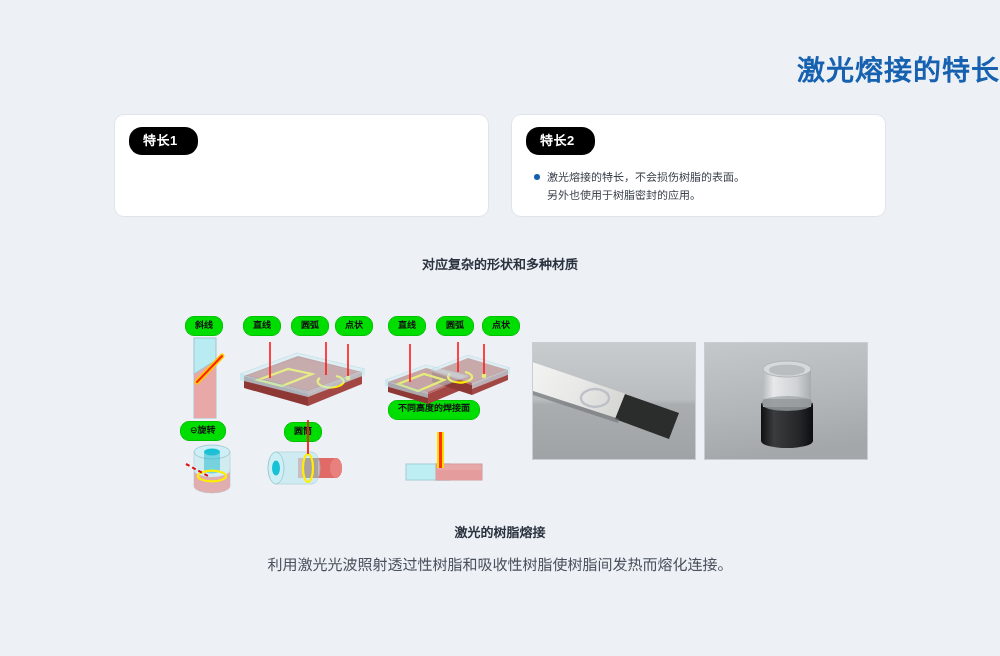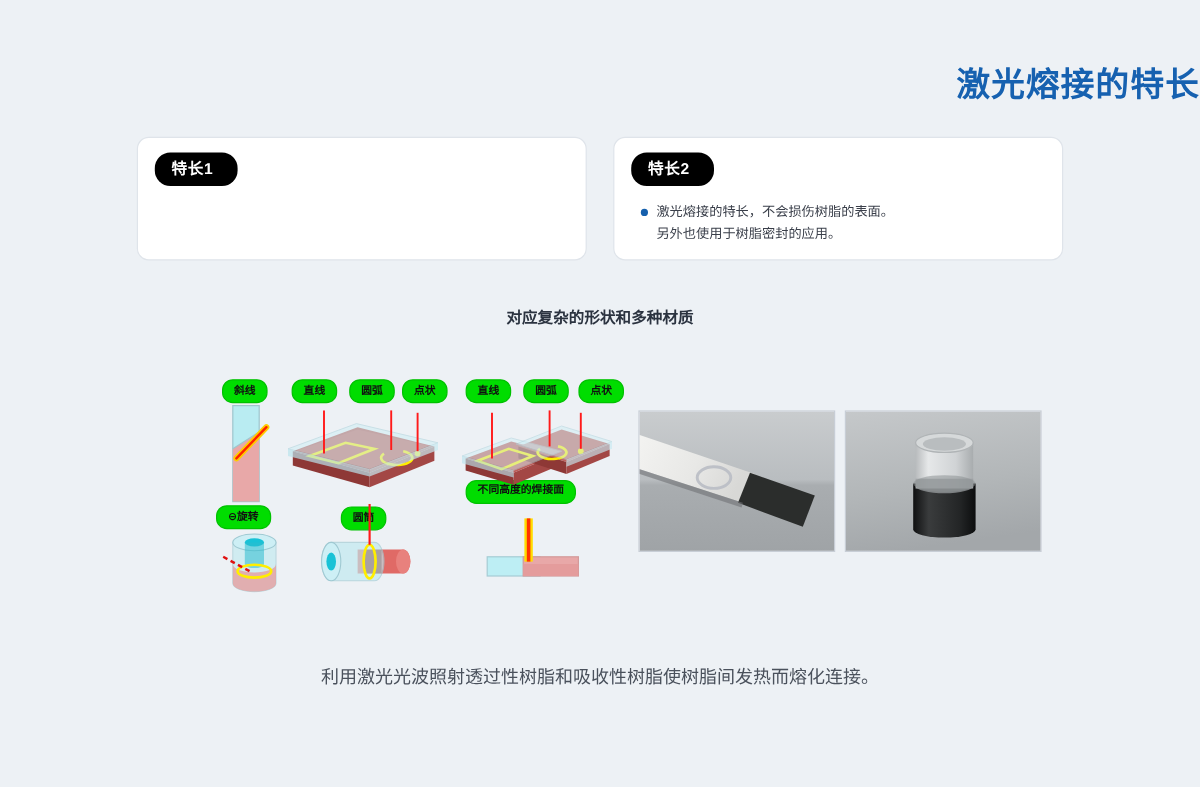--- a/index.html
+++ b/index.html
@@ -382,16 +382,17 @@
         <ellipse cx="82" cy="26" rx="24" ry="8" fill="#d6d9da" stroke="#b0b4b6" stroke-width="1"></ellipse>
         <ellipse cx="82" cy="27" rx="18" ry="5.6" fill="#b9bdbf"></ellipse>
 
         <path d="M58 56 L106 56 L106 62 a24 6 0 0 1 -48 0 Z" fill="#9a9ea0" opacity="0.75"></path>
         <ellipse cx="82" cy="60" rx="26" ry="7" fill="#8d9193" opacity="0.55"></ellipse>
       </svg>
     </div>
 
   </div>
 
+  <div class="section-heading" id="heading-resin">激光的树脂熔接</div>
 
   <div class="caption">利用激光光波照射透过性树脂和吸收性树脂使树脂间发热而熔化连接。</div>
 
 </div>
 
 </body></html>

